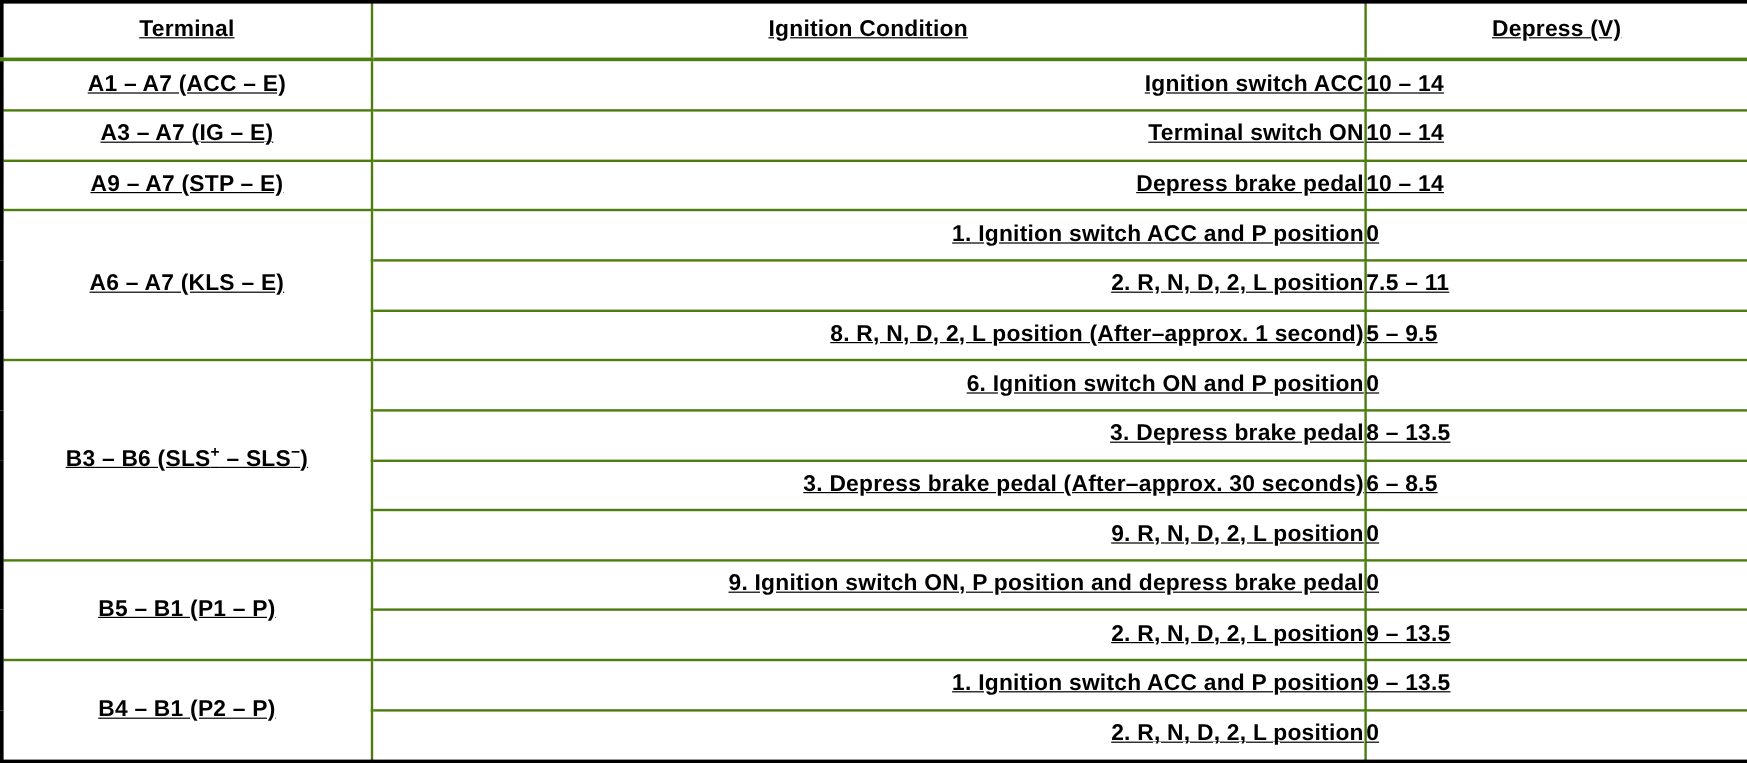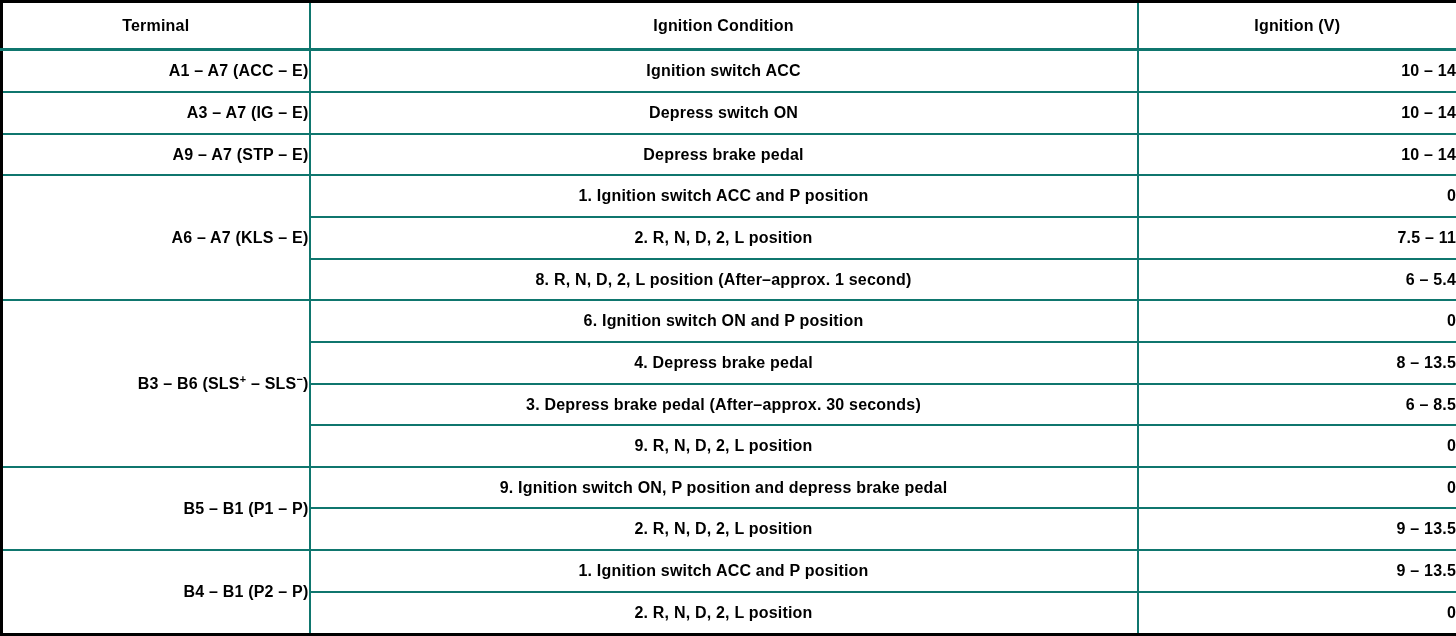--- a/index.html
+++ b/index.html
@@ -23,57 +23,58 @@
     border: 3px solid #000;
     box-sizing: border-box;
   }
 
   #spec-table col.c-terminal { width: 308px; }
   #spec-table col.c-condition { width: 828px; }
   #spec-table col.c-voltage  { width: 320px; }
 
   #spec-table th,
   #spec-table td {
-    border: 2px solid #0f766e;
+    border: 2px solid #4d7c0f;
     padding: 0 0;
-    font-size: 16px;
+    font-size: 19px;
     font-weight: bold;
     line-height: 1.1;
     letter-spacing: 0.2px;
     box-sizing: border-box;
+    text-decoration: underline;
   }
 
   
   #spec-table thead th {
     height: 48px;
     text-align: center;
     vertical-align: middle;
     border-bottom-width: 3px;
   }
 
   
   td.terminal-cell {
-    text-align: right;
+    text-align: center;
     vertical-align: middle;
     border-right-width: 3px;
     border-top-width: 3px;
     border-bottom-width: 3px;
   }
 
   
   td.condition-cell {
-    text-align: center;
+    text-align: right;
     vertical-align: middle;
     padding-left: 12px;
     border-right-width: 3px;
   }
 
   
   td.voltage-cell {
-    text-align: right;
+    text-align: left;
     vertical-align: middle;
   }
 
   
   tr.group-start > td.condition-cell,
   tr.group-start > td.voltage-cell {
     border-top-width: 3px;
   }
 
   sup {
@@ -89,59 +90,59 @@
 <table id="spec-table">
   <colgroup>
     <col class="c-terminal">
     <col class="c-condition">
     <col class="c-voltage">
   </colgroup>
   <thead>
     <tr>
       <th>Terminal</th>
       <th>Ignition Condition</th>
-      <th>Ignition (V)</th>
+      <th>Depress (V)</th>
     </tr>
   </thead>
   <tbody id="table-body">
       <tr class="group-start">
         <td class="terminal-cell" rowspan="1">A1 – A7 (ACC – E)</td>
         <td class="condition-cell">Ignition switch ACC</td>
         <td class="voltage-cell">10 – 14</td>
       </tr>
       <tr class="group-start">
         <td class="terminal-cell" rowspan="1">A3 – A7 (IG – E)</td>
-        <td class="condition-cell">Depress switch ON</td>
+        <td class="condition-cell">Terminal switch ON</td>
         <td class="voltage-cell">10 – 14</td>
       </tr>
       <tr class="group-start">
         <td class="terminal-cell" rowspan="1">A9 – A7 (STP – E)</td>
         <td class="condition-cell">Depress brake pedal</td>
         <td class="voltage-cell">10 – 14</td>
       </tr>
       <tr class="group-start">
         <td class="terminal-cell" rowspan="3">A6 – A7 (KLS – E)</td>
         <td class="condition-cell">1. Ignition switch ACC and P position</td>
         <td class="voltage-cell">0</td>
       </tr>
       <tr>
         <td class="condition-cell">2. R, N, D, 2, L position</td>
         <td class="voltage-cell">7.5 – 11</td>
       </tr>
       <tr>
         <td class="condition-cell">8. R, N, D, 2, L position (After–approx. 1 second)</td>
-        <td class="voltage-cell">6 – 5.4</td>
+        <td class="voltage-cell">5 – 9.5</td>
       </tr>
       <tr class="group-start">
         <td class="terminal-cell" rowspan="4"><span>B3 – B6 (SLS</span><sup>+</sup><span> – SLS</span><sup>−</sup><span>)</span></td>
         <td class="condition-cell">6. Ignition switch ON and P position</td>
         <td class="voltage-cell">0</td>
       </tr>
       <tr>
-        <td class="condition-cell">4. Depress brake pedal</td>
+        <td class="condition-cell">3. Depress brake pedal</td>
         <td class="voltage-cell">8 – 13.5</td>
       </tr>
       <tr>
         <td class="condition-cell">3. Depress brake pedal (After–approx. 30 seconds)</td>
         <td class="voltage-cell">6 – 8.5</td>
       </tr>
       <tr>
         <td class="condition-cell">9. R, N, D, 2, L position</td>
         <td class="voltage-cell">0</td>
       </tr>

